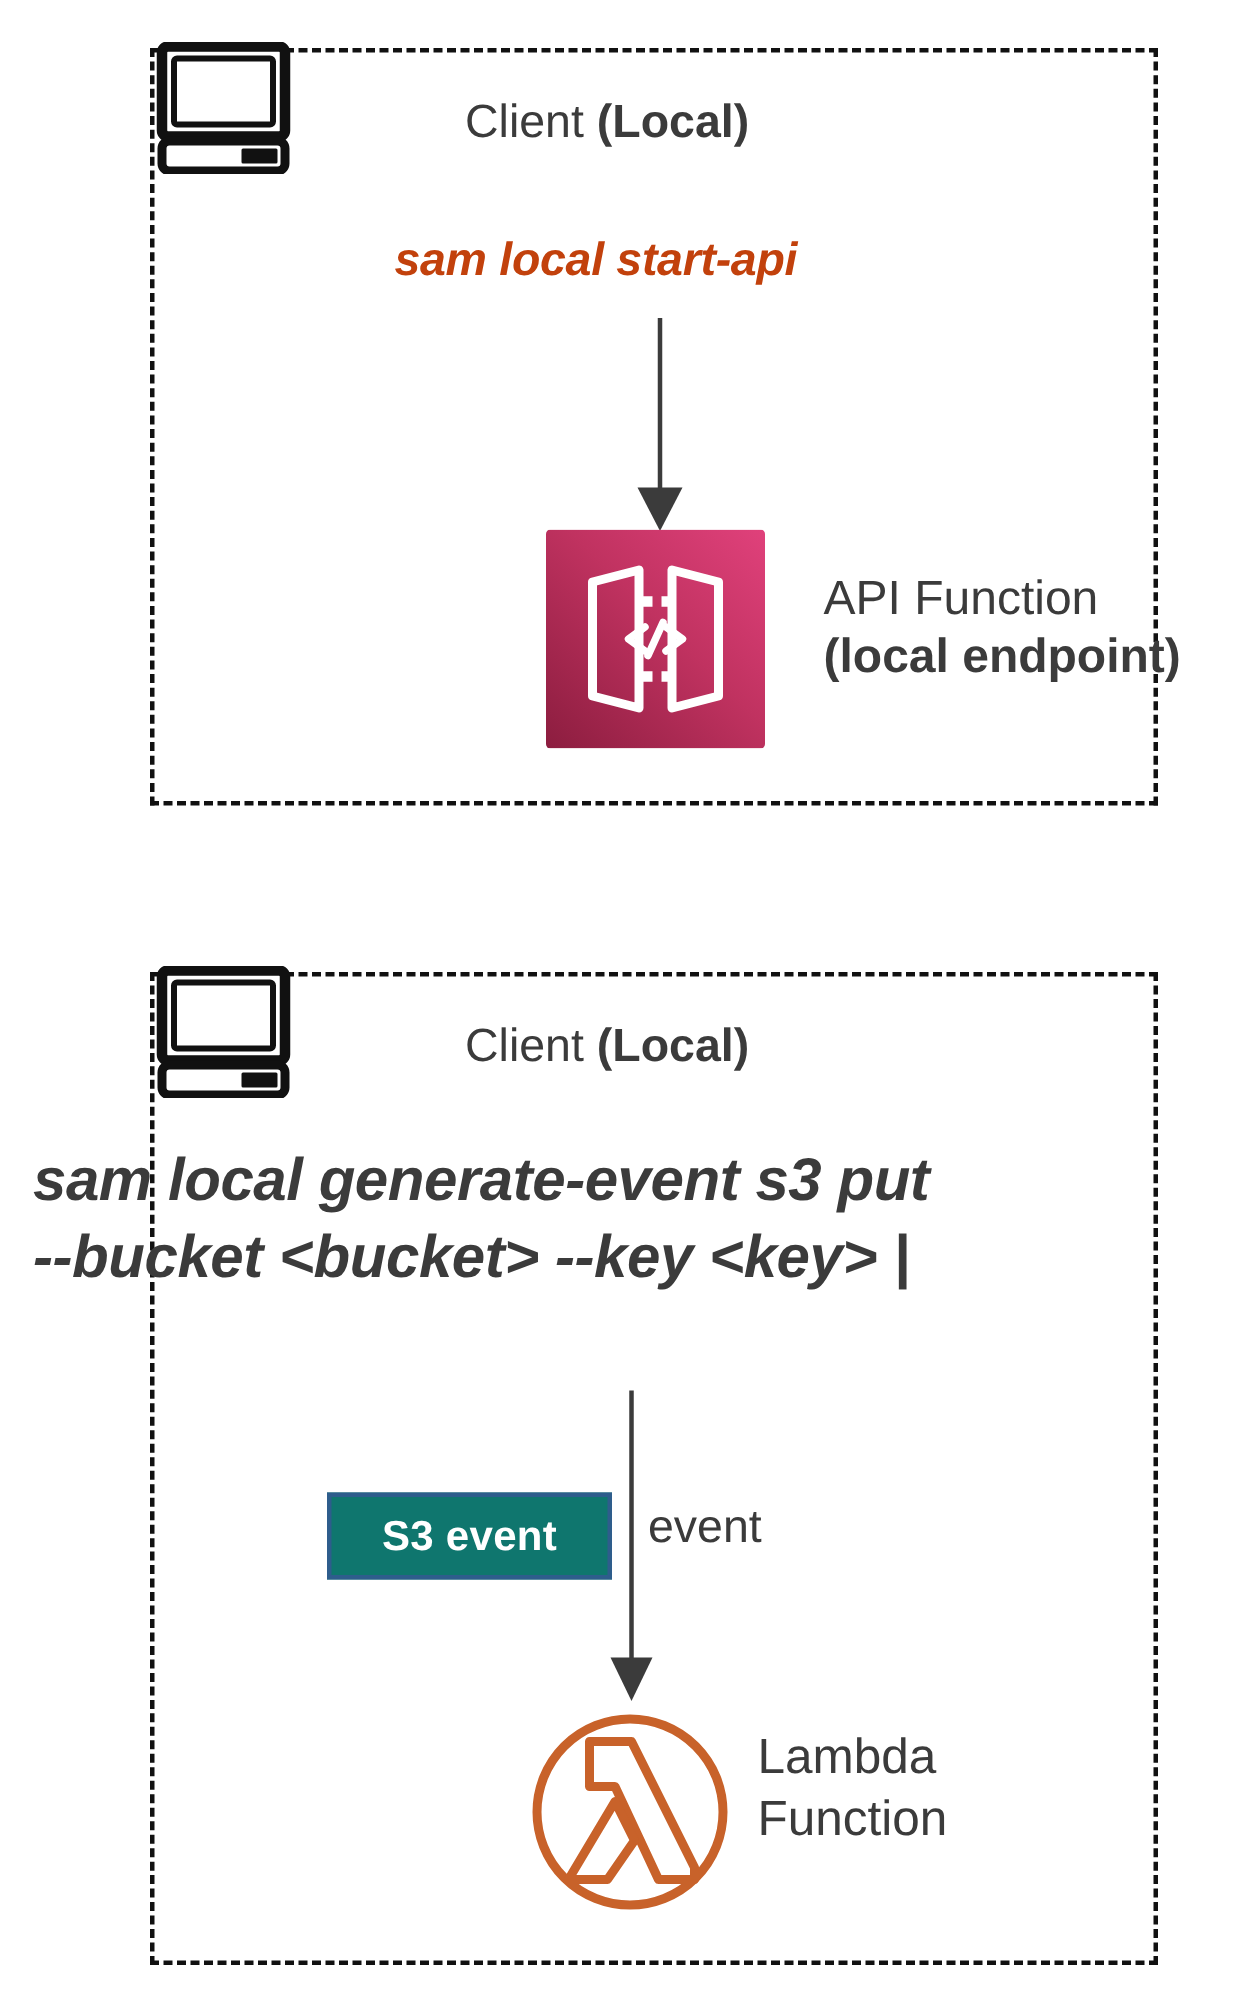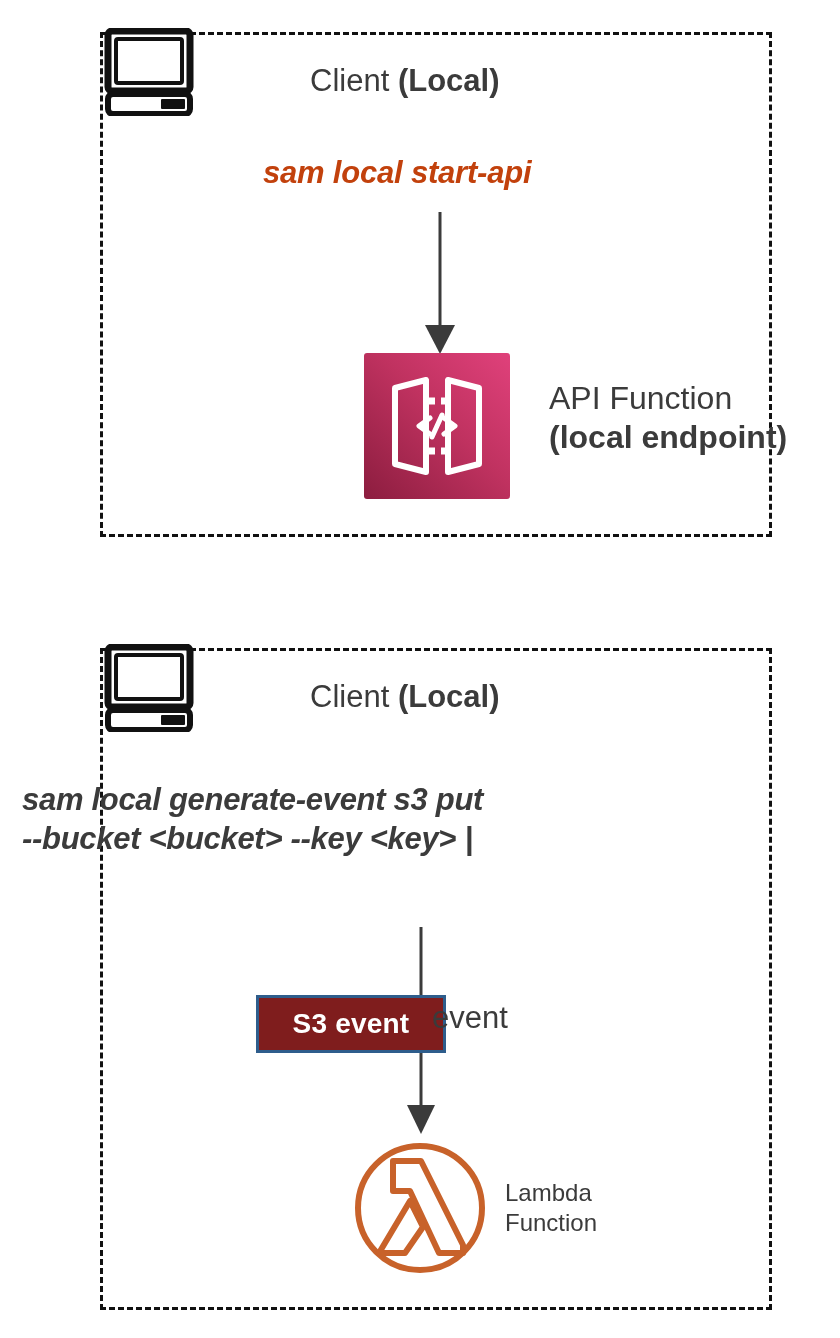--- a/index.html
+++ b/index.html
@@ -55,47 +55,46 @@
     left: 549px;
     top: 379px;
     font-size: 32px;
     line-height: 1.22;
     white-space: normal;
     width: 300px;
   }
   #label-lambda {
     left: 505px;
     top: 1150px;
-    font-size: 24px;
+    font-size: 33px;
     line-height: 1.25;
     white-space: normal;
     width: 230px;
-    margin-top: 28px;
   }
 
   
   .command {
     position: absolute;
     color: #c2410c;
     font-style: italic;
     font-weight: bold;
     font-size: 31px;
     letter-spacing: -0.2px;
     white-space: nowrap;
   }
   #command-start-api { left: 263px; top: 155px; }
 
   #command-block-generate {
     position: absolute;
     left: 22px;
-    top: 780px;
+    top: 762px;
     color: #3b3b3b;
     font-style: italic;
     font-weight: bold;
-    font-size: 31px;
+    font-size: 40px;
     line-height: 1.27;
     letter-spacing: -0.3px;
     white-space: nowrap;
   }
   #command-block-generate .cmd-line { display: block; }
 
   
   .arrow { position: absolute; }
   #arrow-to-api    { left: 408px; top: 210px; }
   #arrow-to-lambda { left: 390px; top: 925px; }
@@ -226,21 +225,21 @@
     <span class="cmd-line">--bucket &lt;bucket&gt; --key &lt;key&gt; |</span>
   </div>
 
   <div class="arrow" id="arrow-to-lambda">
     <svg width="64" height="212" viewBox="0 0 64 212" aria-hidden="true">
       <line x1="31" y1="2" x2="31" y2="182" stroke="#3b3b3b" stroke-width="3"></line>
       <polygon points="31,209 17,180 45,180" fill="#3b3b3b"></polygon>
     </svg>
   </div>
 
-  <div id="s3-event-box" style="background:#7f1d1d;border:3px solid #2e5d8c;margin-left:38px;">
+  <div id="s3-event-box" style="background:#0f766e;border:3px solid #2e5d8c;">
     <span>S3 event</span>
   </div>
 
   <div id="label-invoke">event</div>
 
   <div id="icon-lambda">
     <svg width="134" height="134" viewBox="0 0 134 134" aria-hidden="true">
       <circle cx="67" cy="67" r="62" fill="none" stroke="#c8622a" stroke-width="6"></circle>
 
       <path d="M40 20 L68 20 L110 104 L110 112 L86 112 L57 50 L40 50 Z" fill="none" stroke="#c8622a" stroke-width="6" stroke-linejoin="round"></path>

